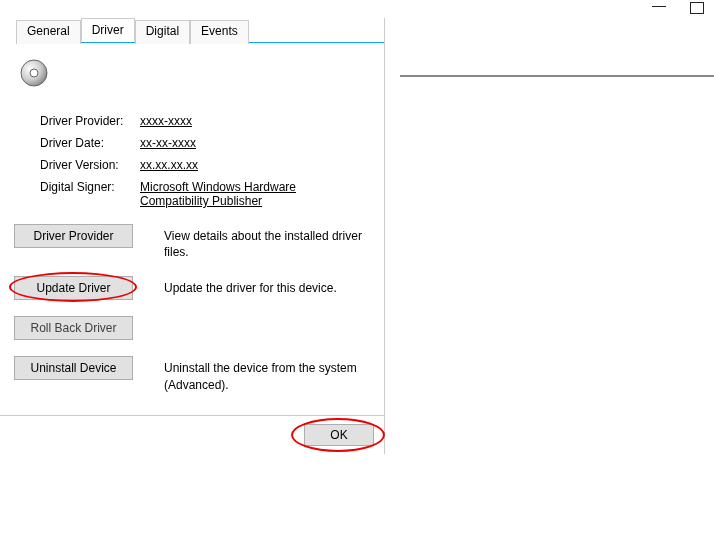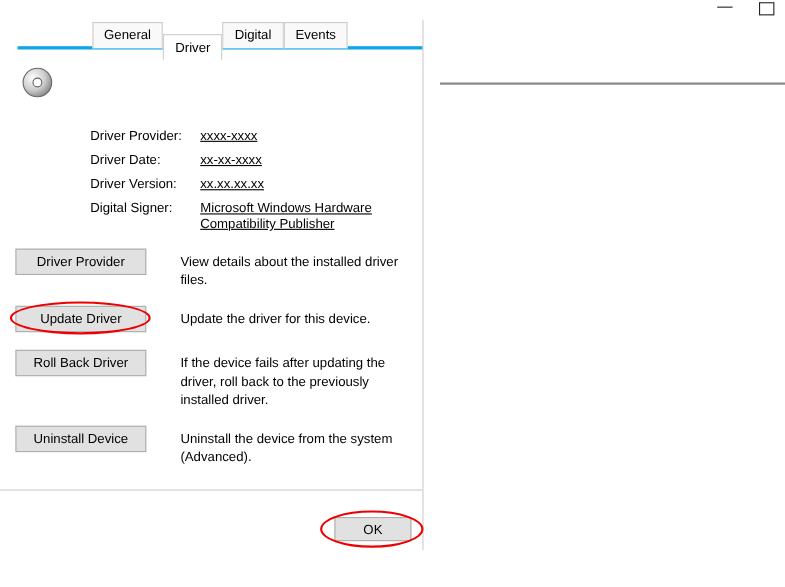--- a/index.html
+++ b/index.html
@@ -14,34 +14,33 @@
     .dialog {
       position: absolute;
       top: 18px;
       left: 0;
       width: 385px;
       background: #fff;
       border-right: 1px solid #ccc;
     }
     .tabs {
       display: flex;
-      border-bottom: 3px solid #0ea5e9;
+      border-bottom: 1px solid #0ea5e9;
       margin-left: 16px;
-      justify-content: center;
     }
     .tab {
       padding: 4px 10px;
       border: 1px solid #ccc;
       border-bottom: none;
       background: #fff;
       margin-right: 0px;
       font-size: 12px;
       cursor: pointer;
       position: relative;
-      top: 13px;
+      top: 0;
     }
     .tab.active {
       background: #fff;
       border-bottom: 1px solid #fff;
       z-index: 2;
     }
     .tab:not(.active) {
       background: #f9f9f9;
       top: 2px;
       padding-top: 3px;
@@ -53,21 +52,21 @@
     .icon-row {
       margin-bottom: 22px;
     }
     .device-icon {
       width: 32px;
       height: 32px;
       display: inline-block;
       margin-left: 4px;
     }
     .info-grid {
-      margin-left: 68px;
+      margin-left: 26px;
       margin-bottom: 12px;
     }
     .info-row {
       display: flex;
       margin-bottom: 8px;
       align-items: flex-start;
     }
     .info-label {
       width: 100px;
       flex-shrink: 0;
@@ -92,21 +91,21 @@
       width: 119px;
       height: 24px;
       font-size: 12px;
       font-family: inherit;
       background: #e1e1e1;
       border: 1px solid #adadad;
       cursor: pointer;
       padding: 0;
     }
     .action-btn:disabled {
-      color: #000000;
+      color: #404040;
       cursor: default;
     }
     .action-desc {
       flex: 1;
       padding-top: 4px;
       padding-right: 8px;
       line-height: 1.35;
     }
     .footer {
       border-top: 1px solid #ccc;
@@ -136,21 +135,21 @@
       top: -4px;
       width: 128px;
       height: 30px;
     }
     .annot-ok {
       left: -13px;
       top: -6px;
       width: 94px;
       height: 34px;
     }
-    .ok-wrap { position: relative; margin-top: 16px; }
+    .ok-wrap { position: relative; }
     
     .ext-min {
       position: absolute;
       top: 6px;
       right: 48px;
       width: 14px;
       border-top: 1px solid #222;
     }
     .ext-box {
       position: absolute;
@@ -229,21 +228,20 @@
         <button class="action-btn">Update Driver</button>
         <div class="annot annot-update"></div>
       </div>
       <div class="action-desc">Update the driver for this device.</div>
     </div>
 
     <div class="action-row">
       <div class="action-button-wrap">
         <button class="action-btn" disabled="">Roll Back Driver</button>
       </div>
-      <div class="action-desc">If the device fails after updating the driver, roll back to the previously installed driver.</div>
     </div>
 
 
     <div class="action-row" style="margin-bottom:12px;">
       <div class="action-button-wrap">
         <button class="action-btn">Uninstall Device</button>
       </div>
       <div class="action-desc">Uninstall the device from the system (Advanced).</div>
     </div>
 

